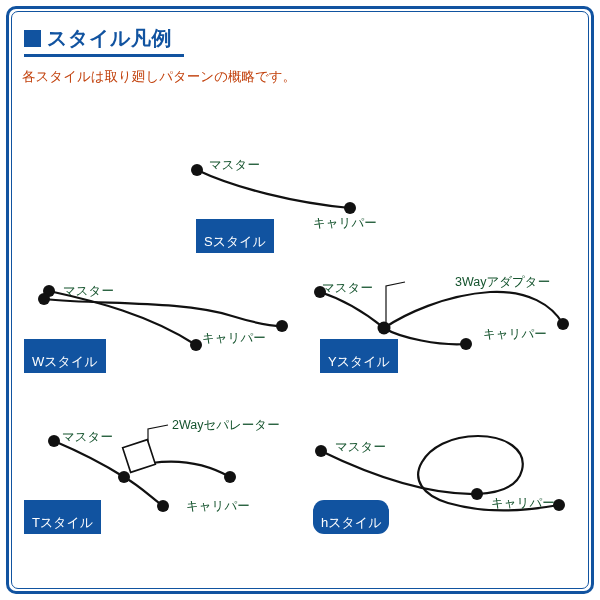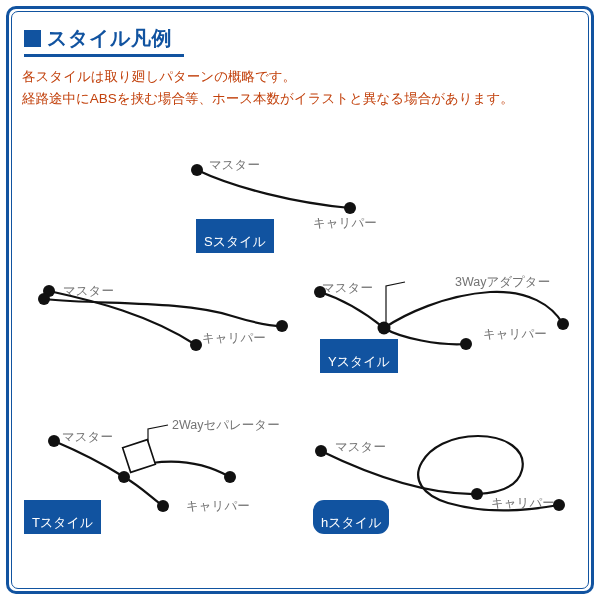--- a/index.html
+++ b/index.html
@@ -104,21 +104,21 @@
   }
   .sep-box {
     fill: #ffffff;
     stroke: #111111;
     stroke-width: 1.6;
   }
   
   .lbl {
     position: absolute;
     font-size: 12.5px;
-    color: #737373;
+    color: #14532d;
     white-space: nowrap;
     line-height: 1;
   }
   .style-tag {
     position: absolute;
     background: #1153a0;
     color: #ffffff;
     font-size: 13px;
     font-weight: normal;
     padding: 16px 8px 5px 8px;
@@ -135,21 +135,20 @@
   <div class="frame-inner"></div>
 
   <div class="title-row">
     <div class="title-mark"></div>
     <div class="title-text">スタイル凡例</div>
   </div>
   <div class="title-underline"></div>
 
   <div class="desc">
     <div>各スタイルは取り廻しパターンの概略です。</div>
-    <div>経路途中にABSを挟む場合等、ホース本数がイラストと異なる場合があります。</div>
   </div>
 
   <svg class="diagram" viewBox="0 0 600 600">
 
     <g>
       <path class="hose" d="M197,170 C235,188 295,203 350,208"></path>
       <circle class="node" cx="197" cy="170" r="6"></circle>
       <circle class="node" cx="350" cy="208" r="6"></circle>
     </g>
 
@@ -193,20 +192,21 @@
       <circle class="node" cx="559" cy="505" r="6"></circle>
     </g>
   </svg>
 
   <div class="lbl" style="left:209px; top:159px;">マスター</div>
   <div class="lbl" style="left:313px; top:217px;">キャリパー</div>
   <div class="style-tag" style="left:196px; top:219px;">Sスタイル</div>
 
   <div class="lbl" style="left:63px; top:285px;">マスター</div>
   <div class="lbl" style="left:202px; top:332px;">キャリパー</div>
+  <div class="style-tag" style="left:24px; top:339px;">Wスタイル</div>
 
   <div class="lbl" style="left:322px; top:282px;">マスター</div>
   <div class="lbl" style="left:410px; top:276px;margin-left:45px;">3Wayアダプター</div>
   <div class="lbl" style="left:483px; top:328px;">キャリパー</div>
   <div class="style-tag" style="left:320px; top:339px;">Yスタイル</div>
 
   <div class="lbl" style="left:62px; top:431px;">マスター</div>
   <div class="lbl" style="left:172px; top:419px;">2Wayセパレーター</div>
   <div class="lbl" style="left:186px; top:500px;">キャリパー</div>
   <div class="style-tag" style="left:24px; top:500px;text-align:right;">Tスタイル</div>

